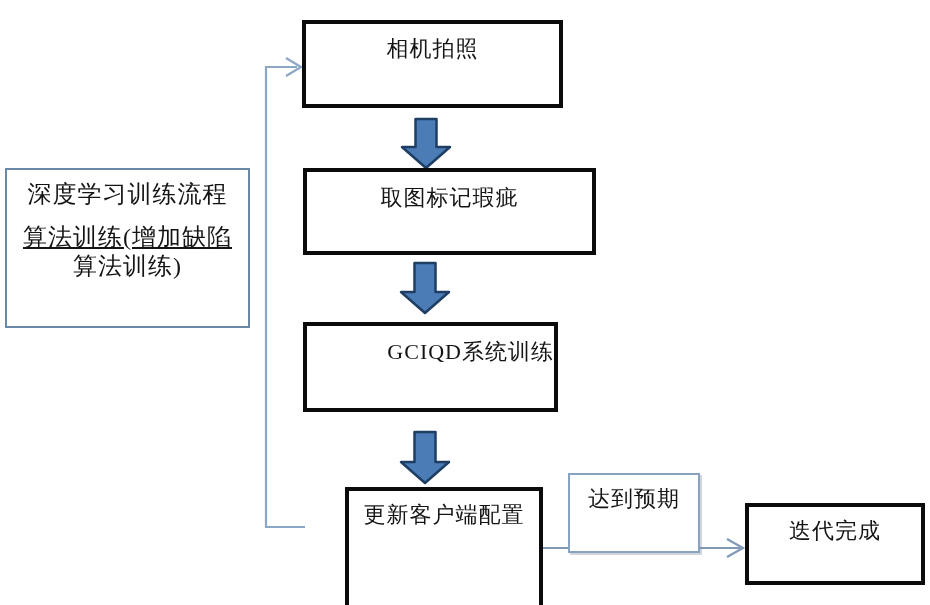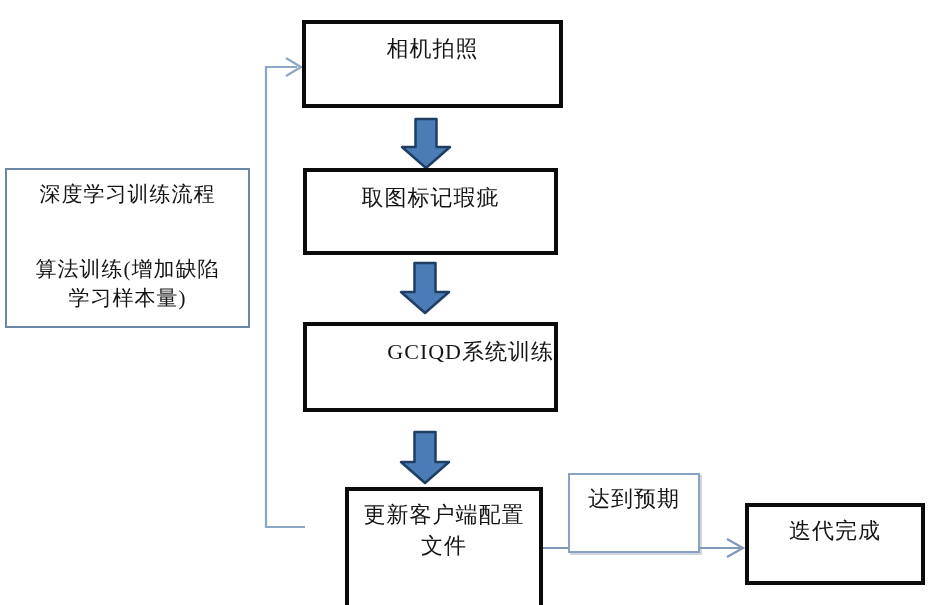--- a/index.html
+++ b/index.html
@@ -27,32 +27,32 @@
   }
   .label {
     display: block;
     font-size: 22px;
     line-height: 30px;
     letter-spacing: 1px;
     white-space: nowrap;
   }
   
   #box-camera { left: 302px; top: 20px;  width: 261px; height: 88px;  padding-top: 10px; }
-  #box-mark   { left: 303px; top: 168px; width: 255px; height: 87px;  padding-top: 11px; }
+  #box-mark   { left: 303px; top: 168px; width: 293px; height: 87px;  padding-top: 11px; }
   #box-train  { left: 303px; top: 322px; width: 255px; height: 90px;  padding-top: 11px; text-align: right; }
   #box-update { left: 305px; top: 487px; width: 198px; height: 143px; padding-top: 8px; margin-left: 40px; }
   #box-update .label { line-height: 31px; }
   
   #box-note {
     left: 5px; top: 168px; width: 245px; height: 160px;
     border: 2px solid #6d87a6;
     padding-top: 10px;
   }
-  #box-note .label { font-size: 21px; line-height: 29px; }
-  #box-note .gap { margin-top: 46px; }
+  #box-note .label { font-size: 24px; line-height: 29px; }
+  #box-note .gap { margin-top: 14px; text-decoration: underline; }
   
   #box-expect {
     left: 568px; top: 473px; width: 132px; height: 80px;
     border: 2px solid #87a2c2;
     box-shadow: 2px 2px 0 rgba(125, 136, 150, 0.35);
     padding-top: 9px;
   }
   
   #box-done { left: 745px; top: 503px; width: 180px; height: 82px; padding-top: 9px; }
   
@@ -90,27 +90,26 @@
   <div class="node thick" id="box-mark">
     <span class="label">取图标记瑕疵</span>
   </div>
 
   <div class="node thick" id="box-train">
     <span class="label">GCIQD系统训练</span>
   </div>
 
   <div class="node thick" id="box-update">
     <span class="label">更新客户端配置</span>
-    <span class="label">文件</span>
   </div>
 
   <div class="node" id="box-note">
     <span class="label">深度学习训练流程</span>
     <span class="label gap">算法训练(增加缺陷</span>
-    <span class="label">学习样本量)</span>
+    <span class="label">算法训练)</span>
   </div>
 
   <div class="node" id="box-expect">
     <span class="label">达到预期</span>
   </div>
 
   <div class="node thick" id="box-done">
     <span class="label">迭代完成</span>
   </div>
 

